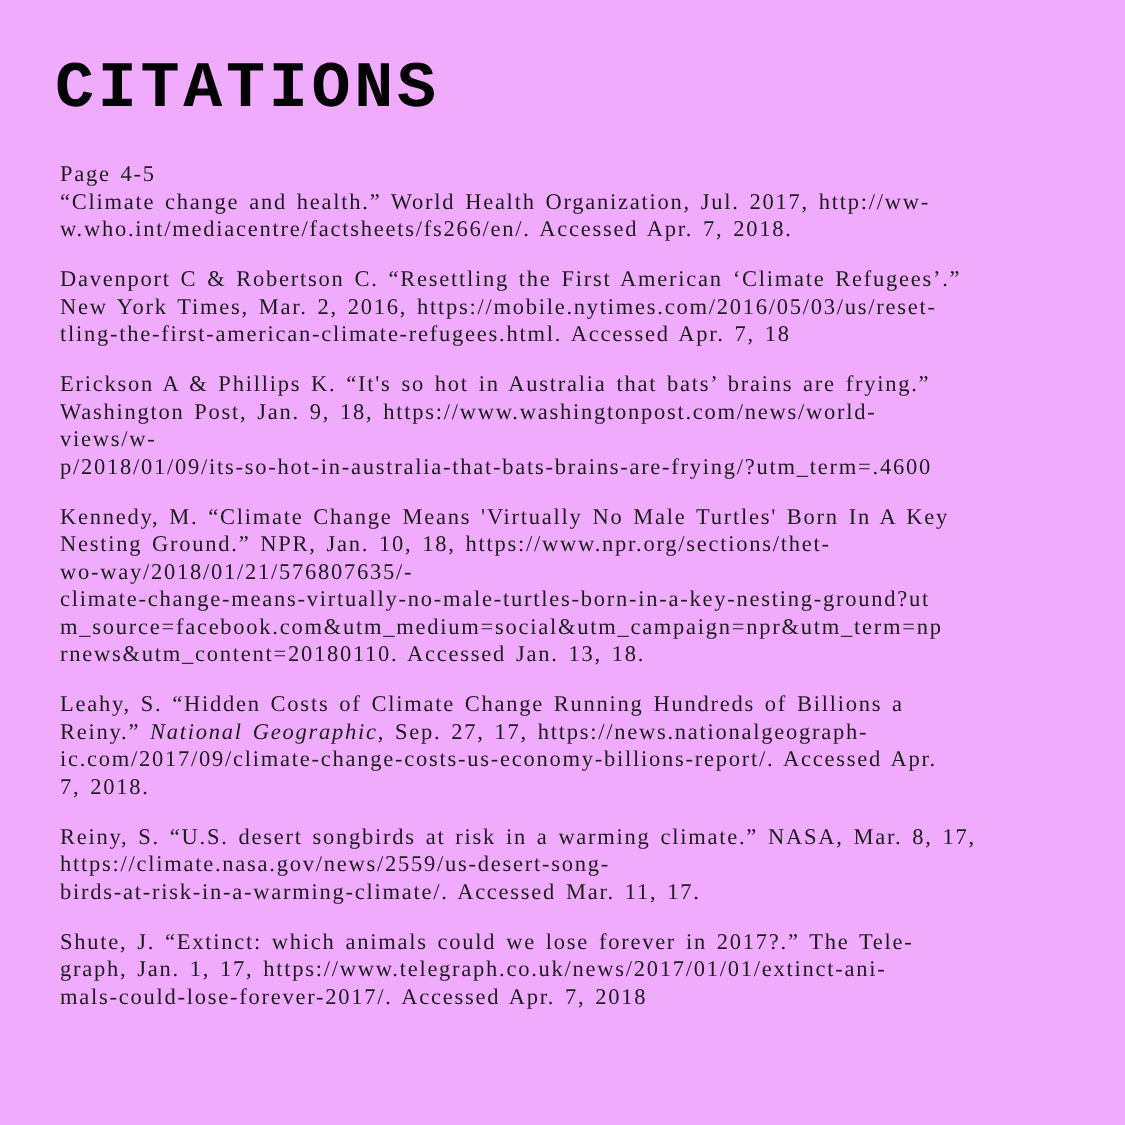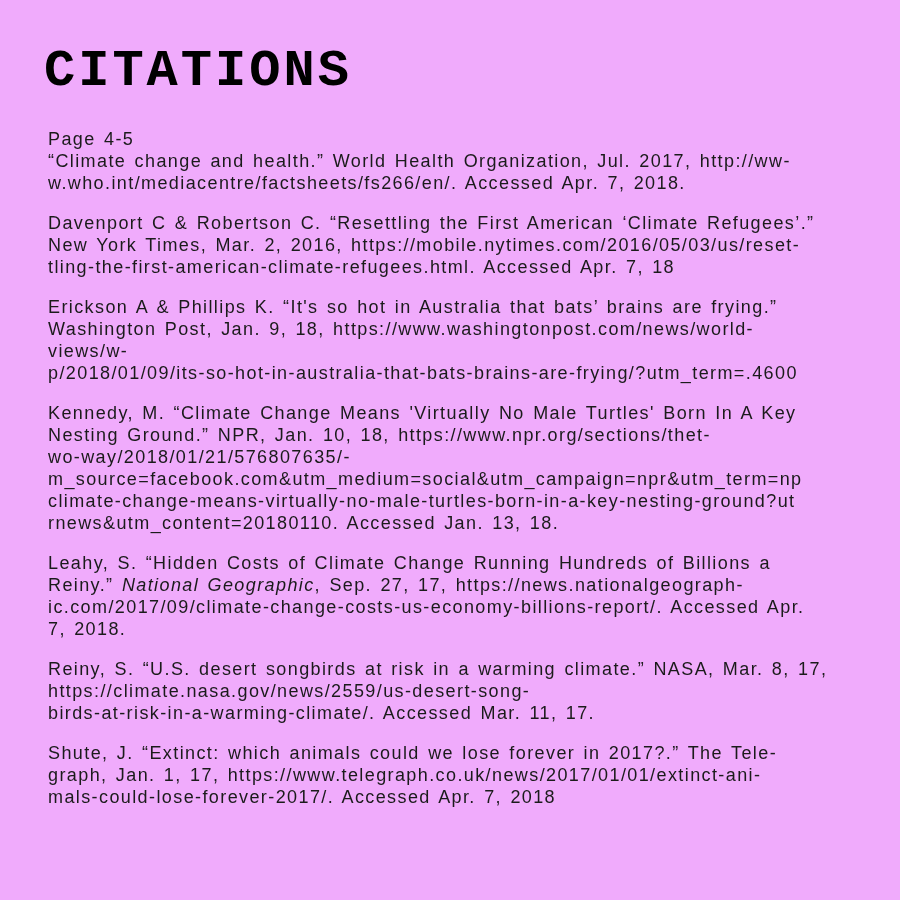--- a/index.html
+++ b/index.html
@@ -21,21 +21,21 @@
     font-weight: bold;
     font-size: 52px;
     line-height: 1;
     letter-spacing: 3px;
     color: #000000;
     margin: 0 0 0 -4px;
     white-space: nowrap;
   }
   .body-text {
     margin-top: 30px;
-    font-family: Liberation Sans, sans-serif;
+    font-family: Liberation Serif, serif;
     font-size: 18px;
     line-height: 22px;
     letter-spacing: 1.4px;
     word-spacing: 2px;
     color: #1b1b1b;
   }
   .cit-line {
     white-space: nowrap;
   }
   .page-label {
@@ -72,22 +72,22 @@
         <div class="citation">
           <div class="cit-line"><span>Erickson A &amp; Phillips K. “It's so hot in Australia that bats’ brains are frying.”</span></div>
           <div class="cit-line"><span>Washington Post, Jan. 9, 18, https://www.washingtonpost.com/news/world-</span></div>
           <div class="cit-line"><span>views/w-</span></div>
           <div class="cit-line"><span>p/2018/01/09/its-so-hot-in-australia-that-bats-brains-are-frying/?utm_term=.4600</span></div>
         </div>
         <div class="citation">
           <div class="cit-line"><span>Kennedy, M. “Climate Change Means 'Virtually No Male Turtles' Born In A Key</span></div>
           <div class="cit-line"><span>Nesting Ground.” NPR, Jan. 10, 18, https://www.npr.org/sections/thet-</span></div>
           <div class="cit-line"><span>wo-way/2018/01/21/576807635/-</span></div>
+          <div class="cit-line"><span>climate-change-means-virtually-no-male-turtles-born-in-a-key-nesting-ground?ut</span></div>
           <div class="cit-line"><span>m_source=facebook.com&amp;utm_medium=social&amp;utm_campaign=npr&amp;utm_term=np</span></div>
-          <div class="cit-line"><span>climate-change-means-virtually-no-male-turtles-born-in-a-key-nesting-ground?ut</span></div>
           <div class="cit-line"><span>rnews&amp;utm_content=20180110. Accessed Jan. 13, 18.</span></div>
         </div>
         <div class="citation">
           <div class="cit-line"><span>Leahy, S. “Hidden Costs of Climate Change Running Hundreds of Billions a</span></div>
           <div class="cit-line"><span>Reiny.” </span><em>National Geographic</em><span>, Sep. 27, 17, https://news.nationalgeograph-</span></div>
           <div class="cit-line"><span>ic.com/2017/09/climate-change-costs-us-economy-billions-report/. Accessed Apr.</span></div>
           <div class="cit-line"><span>7, 2018.</span></div>
         </div>
         <div class="citation">
           <div class="cit-line"><span>Reiny, S. “U.S. desert songbirds at risk in a warming climate.” NASA, Mar. 8, 17,</span></div>

